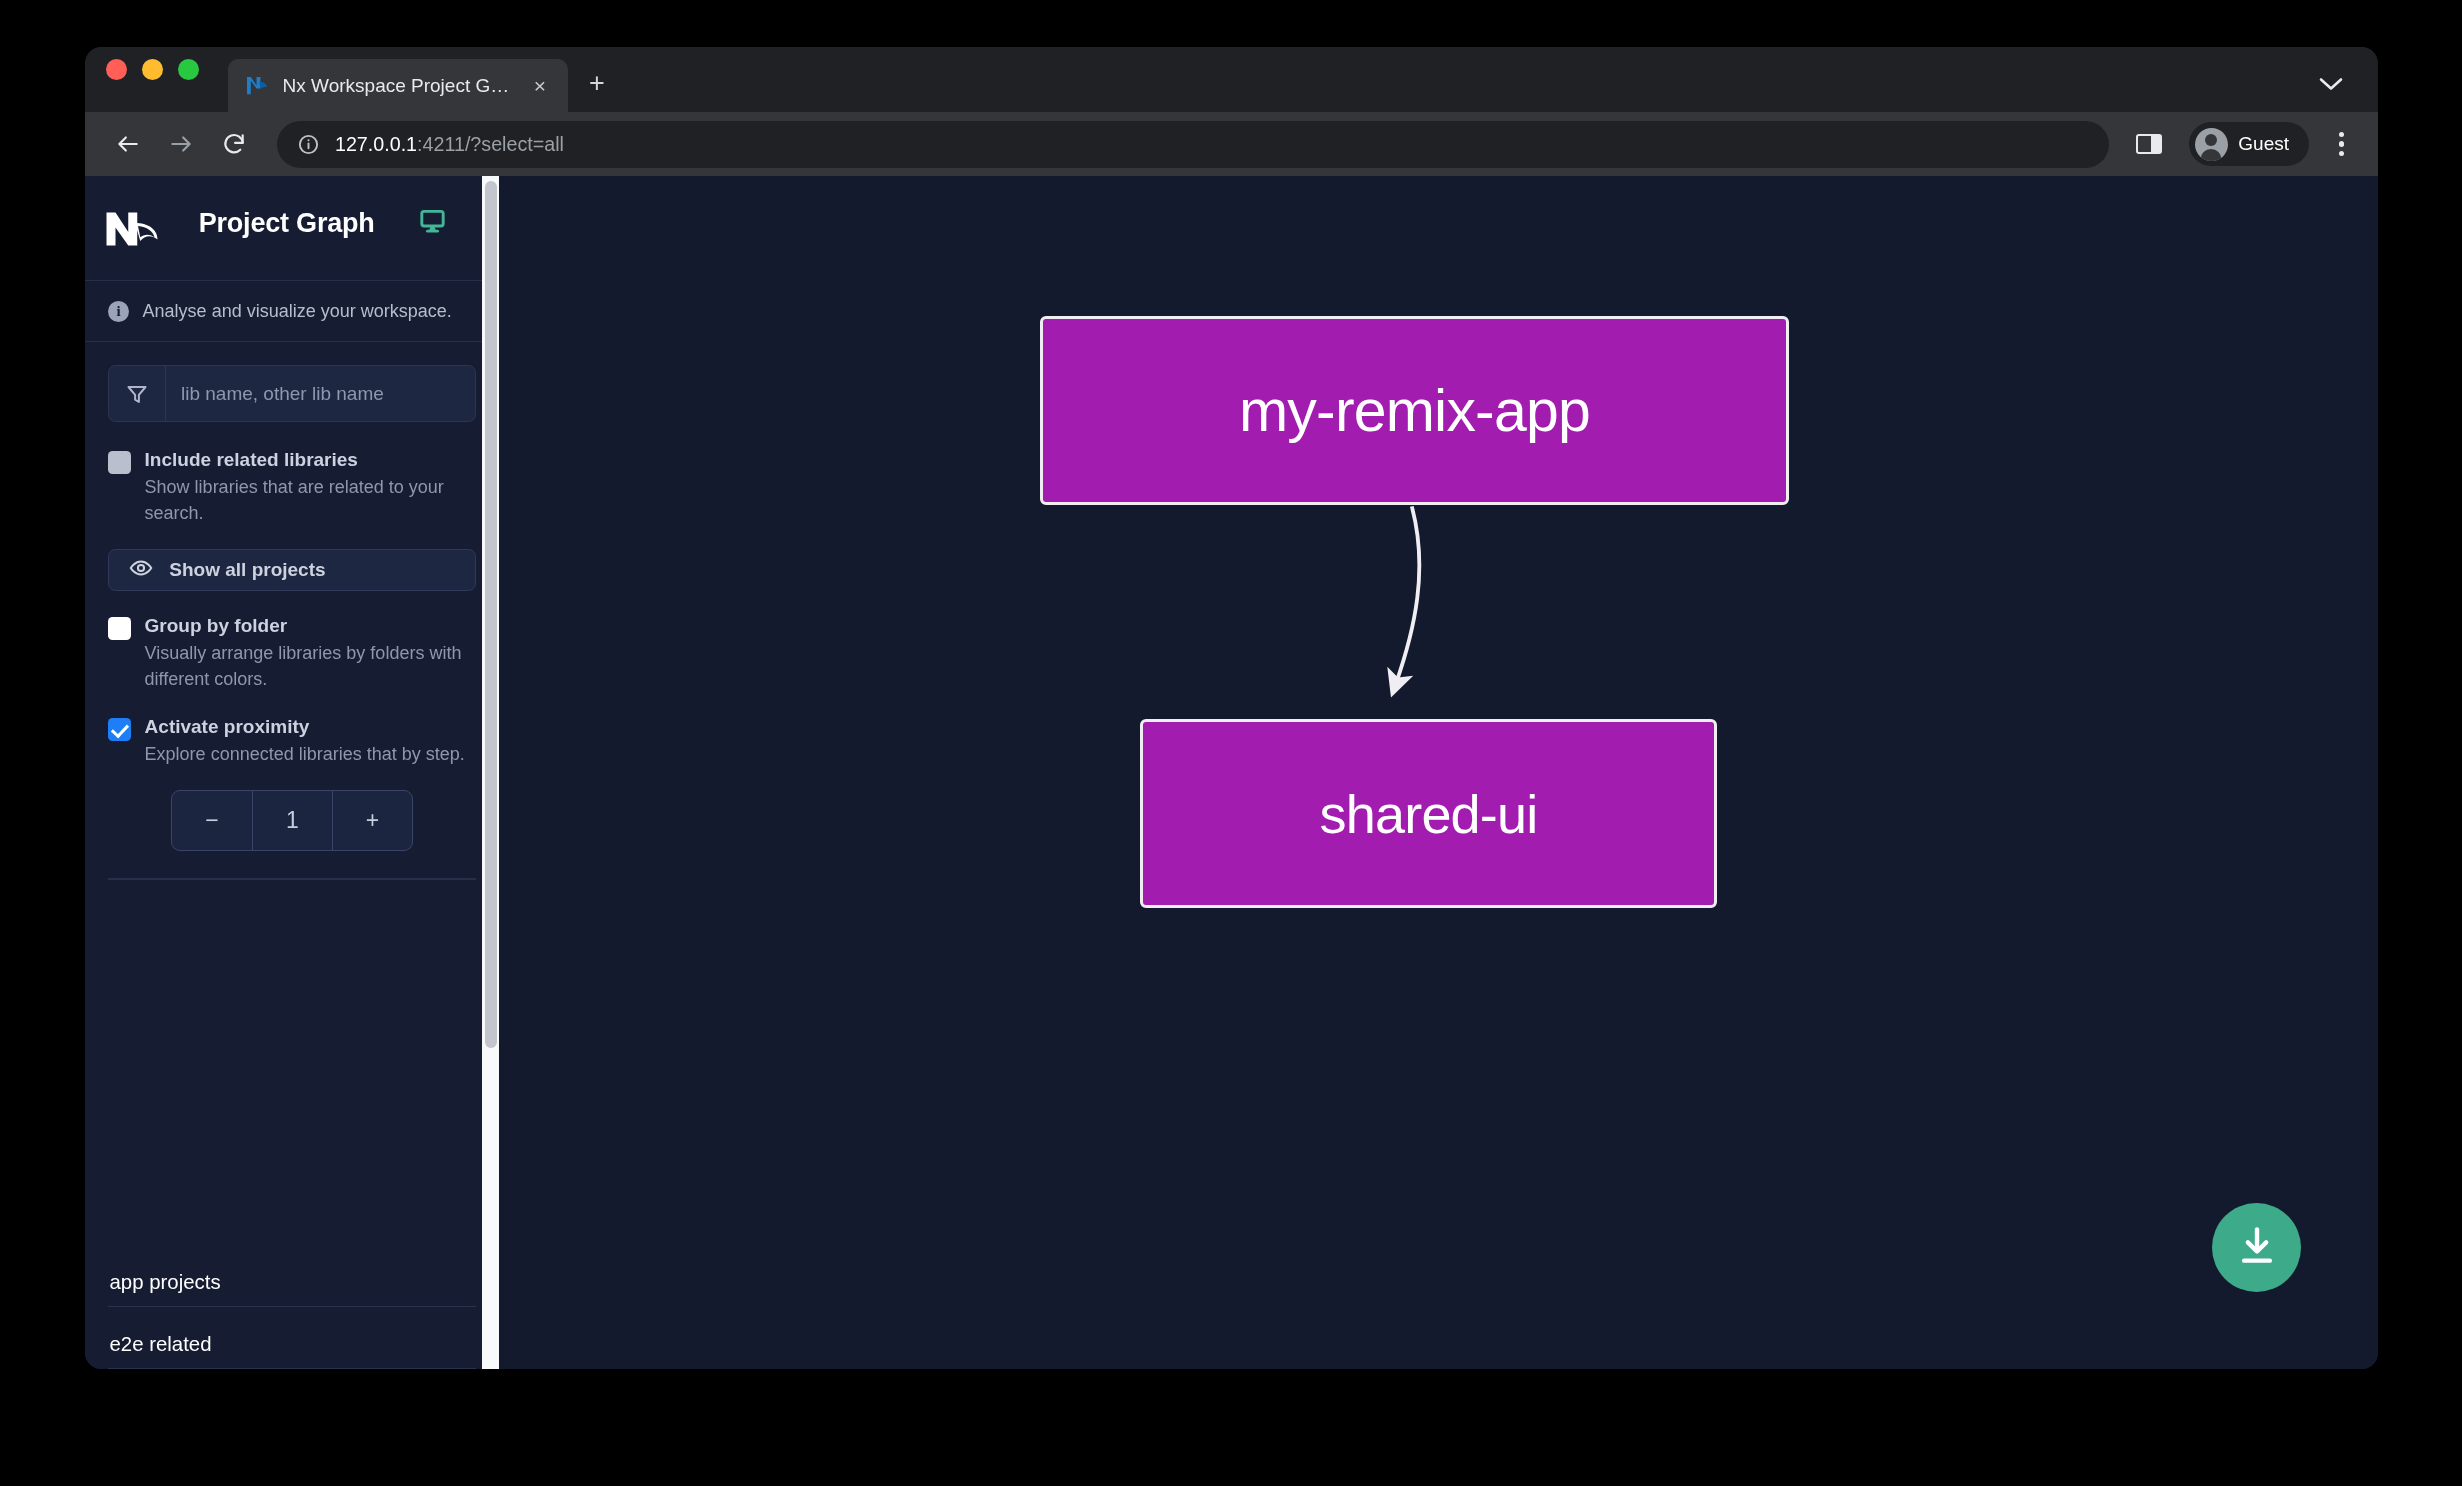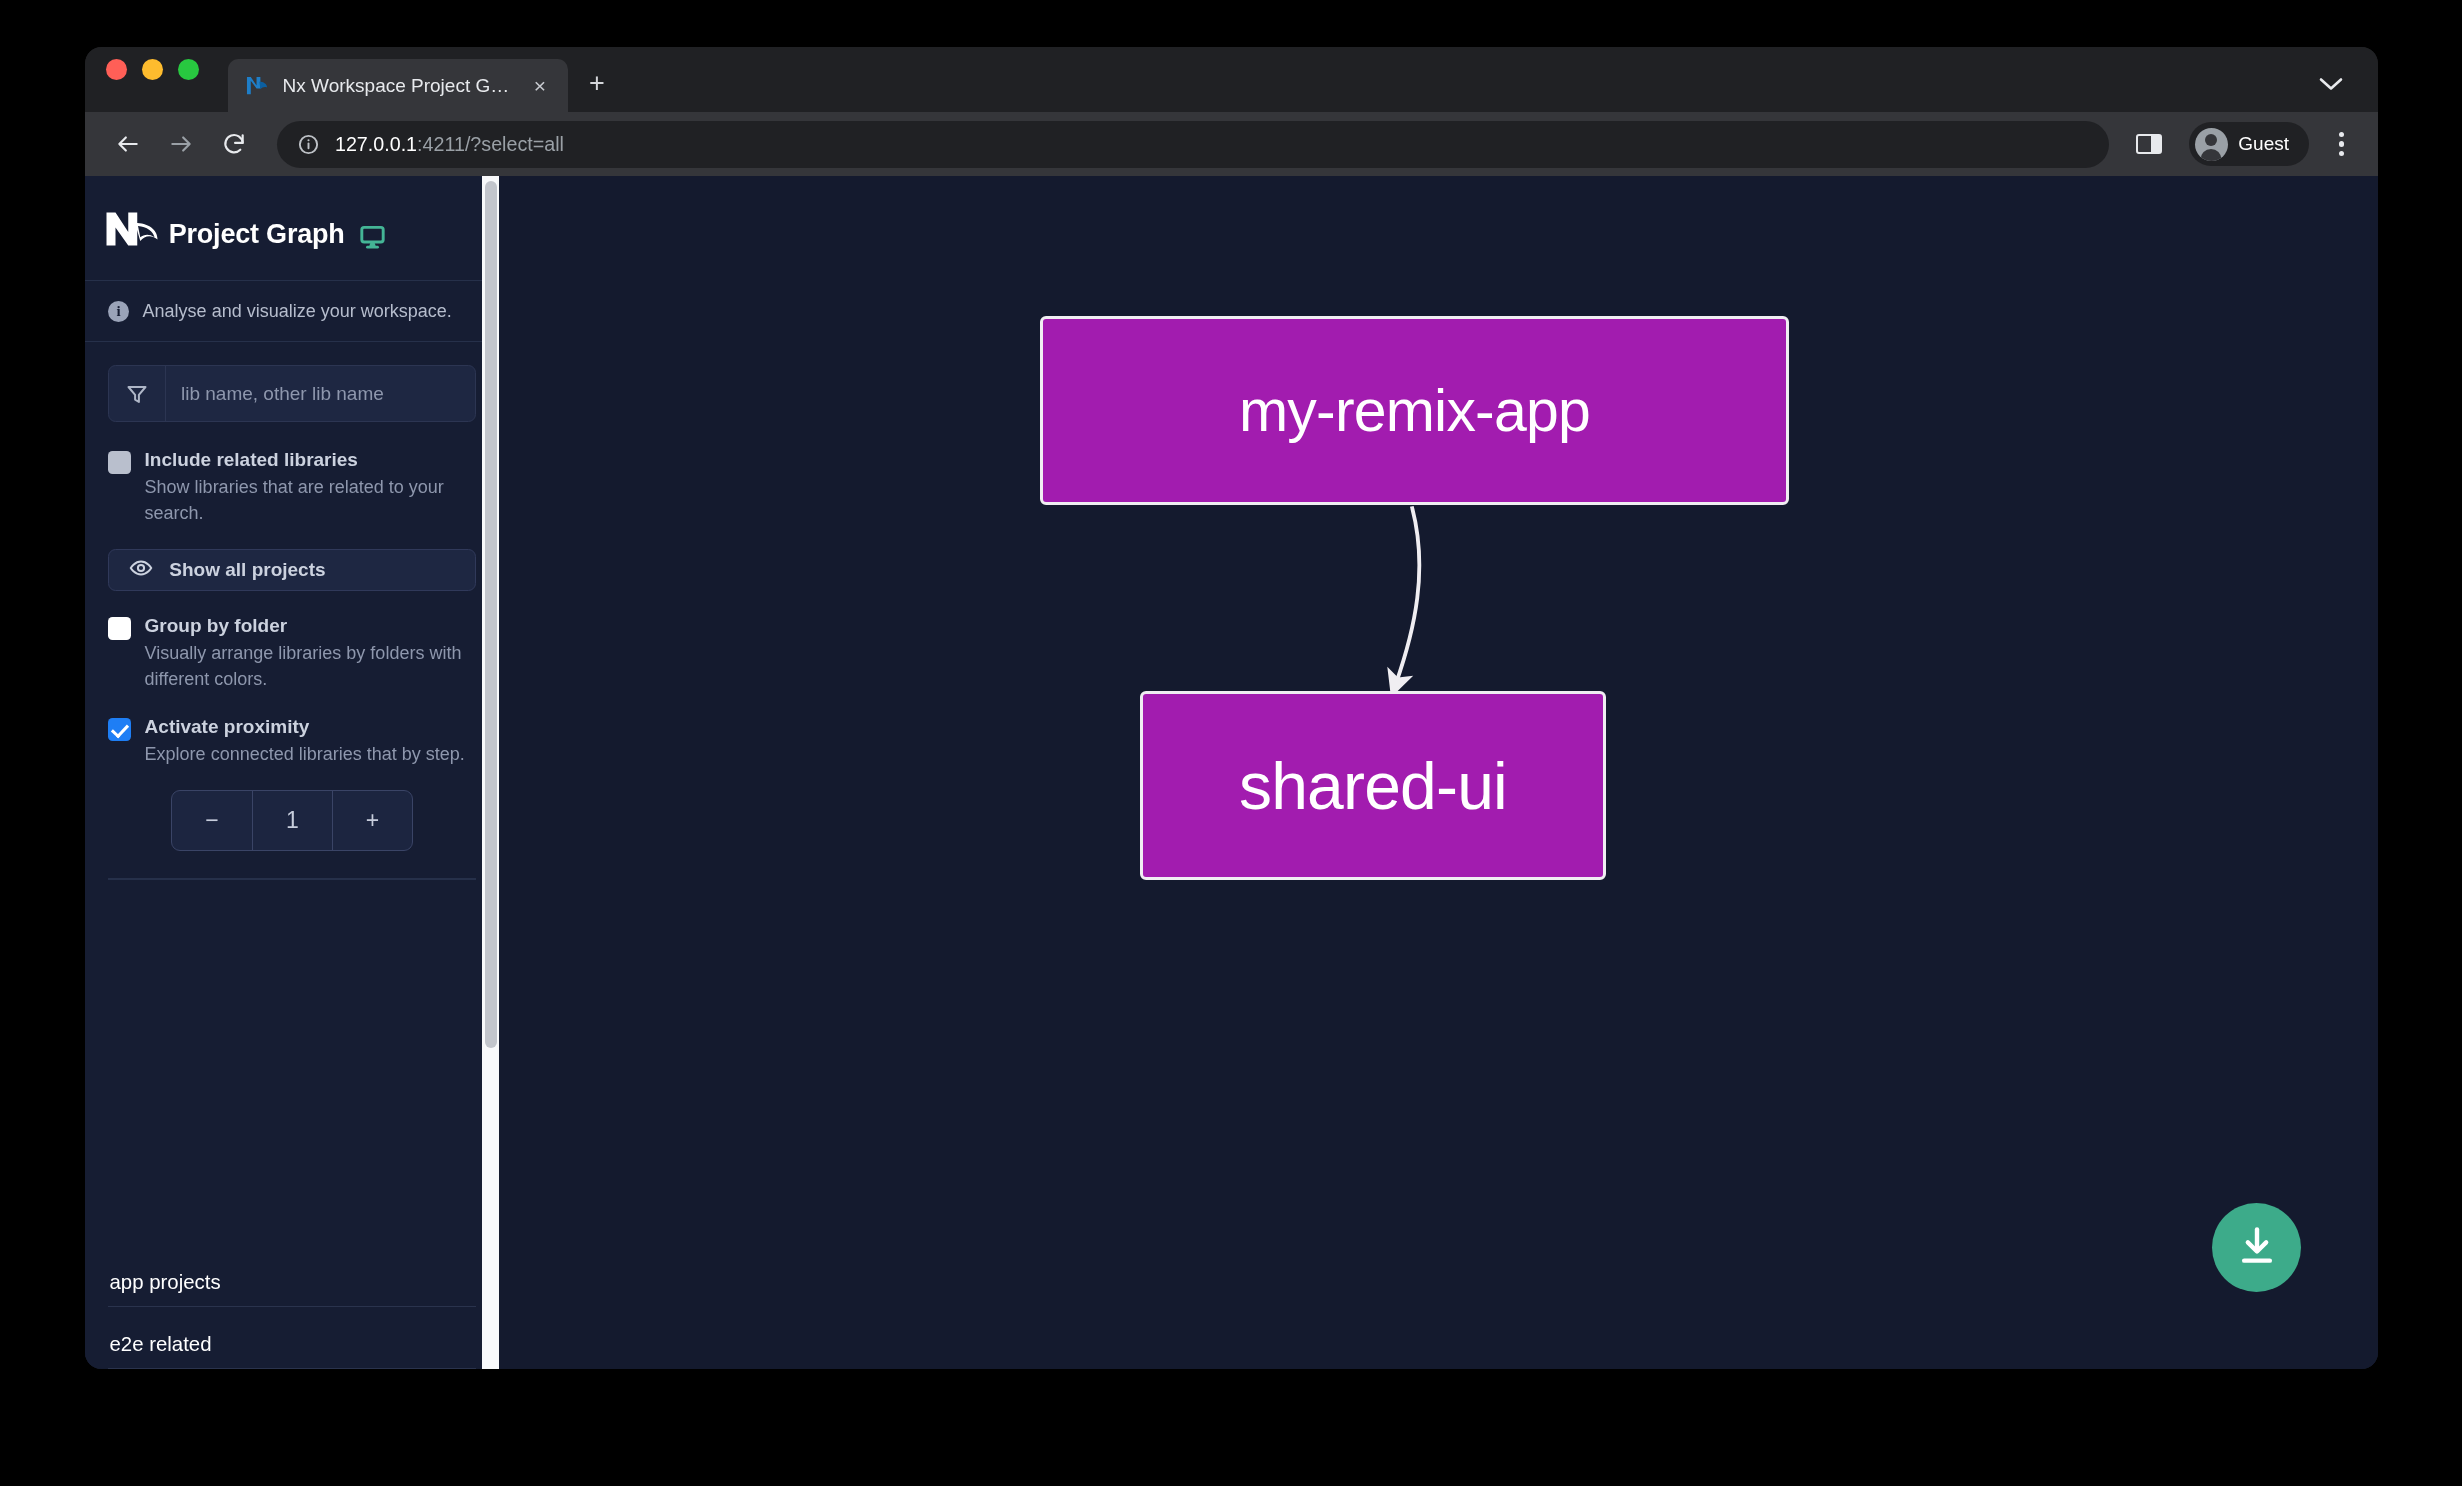--- a/index.html
+++ b/index.html
@@ -102,21 +102,21 @@
   .page { flex: 1 1 auto; display: flex; background:#141a2e; position:relative; overflow:hidden; }
 
   .sidebar {
     width: 414px; flex: 0 0 414px;
     background: #161d33;
     display: flex; flex-direction: column;
     position: relative;
   }
   .sb-header {
     padding: 32px 30px 30px 19.7px;
-    display: flex; align-items: flex-end; gap: 7px;
+    display: flex; align-items: flex-start; gap: 37px;
     border-bottom: 1.5px solid #26304a;
   }
   .nx-logo { width: 57px; height: 42px; flex:0 0 auto; }
   .sb-title { color:#ffffff; font-size: 27px; font-weight: 700; letter-spacing:-0.2px; }
   .monitor-icon { margin-left: 6px; width: 29px; height: 26px; position:relative; flex:0 0 auto; }
 
   .sb-sub {
     padding: 19.7px 23px 19.7px 23px;
     display:flex; align-items:center; gap: 13.6px;
     border-bottom: 1.5px solid #26304a;
@@ -202,21 +202,21 @@
     position:absolute;
     background:#a21caf;
     border: 3.8px solid #f0eef2;
     border-radius: 6px;
     display:flex; align-items:center; justify-content:center;
     color:#ffffff;
     font-weight: 400;
     letter-spacing: -0.8px;
   }
   #node-app { left: 541px; top: 140px; width: 749px; height: 189px; font-size: 59px; }
-  #node-lib { left: 641px; top: 515px; width: 466px; height: 189px; font-size: 66px; }
+  #node-lib { left: 641px; top: 543px; width: 577px; height: 189px; font-size: 54px; }
   .edge-svg { position:absolute; left:0; top:0; width:100%; height:100%; pointer-events:none; }
 
   .fab {
     position:absolute; right: 77px; bottom: 77px;
     width: 89px; height: 89px; border-radius:50%;
     background:#3dab8a;
     display:flex; align-items:center; justify-content:center;
   }
   .fab svg { width: 44px; height: 44px; }
 </style>

